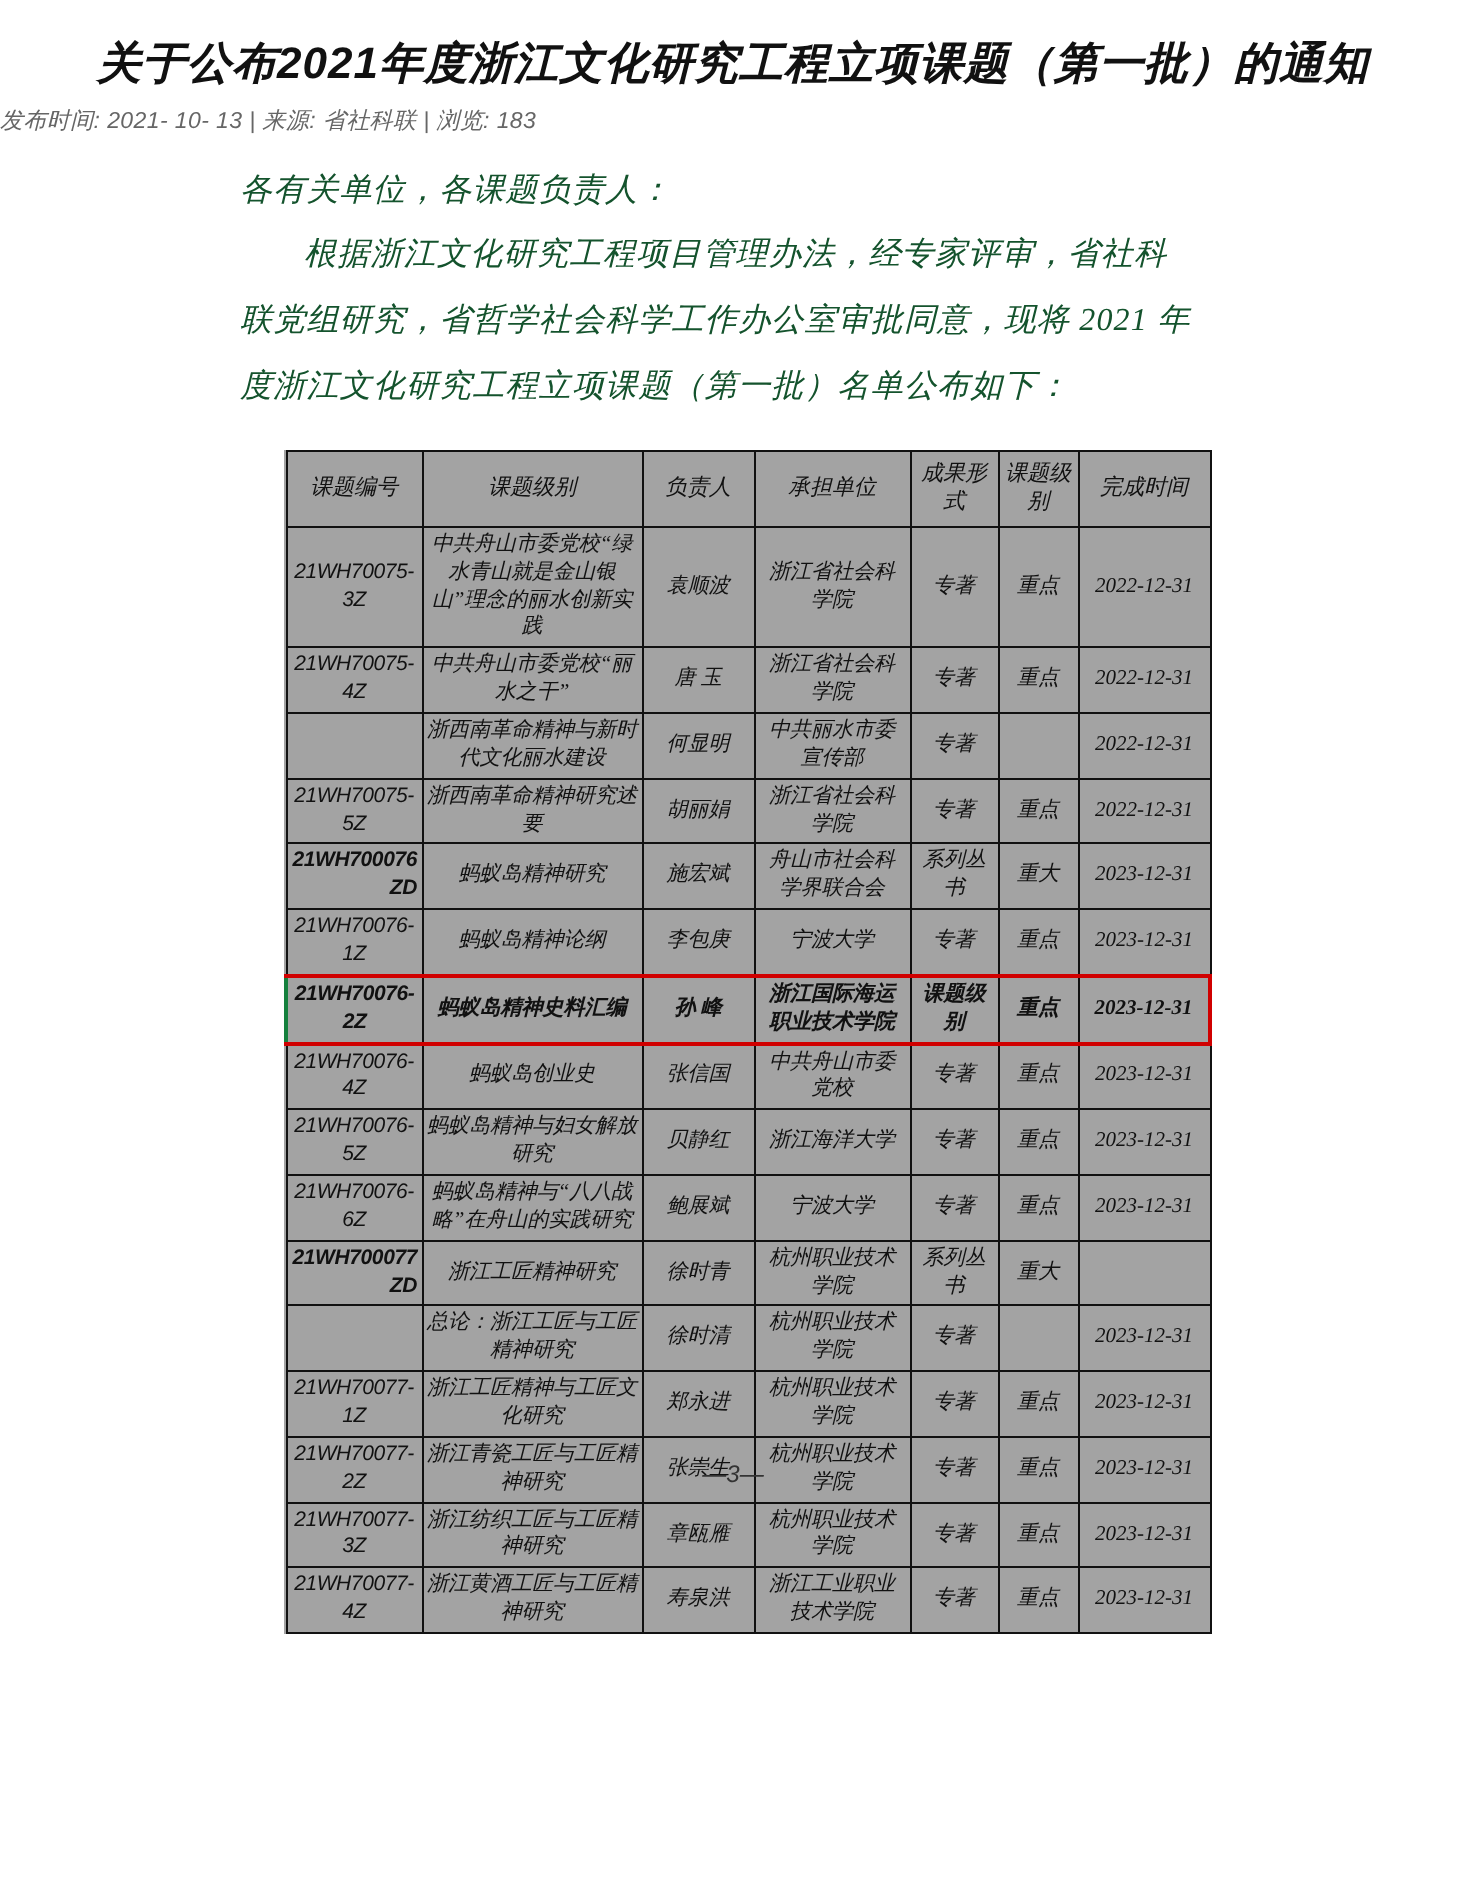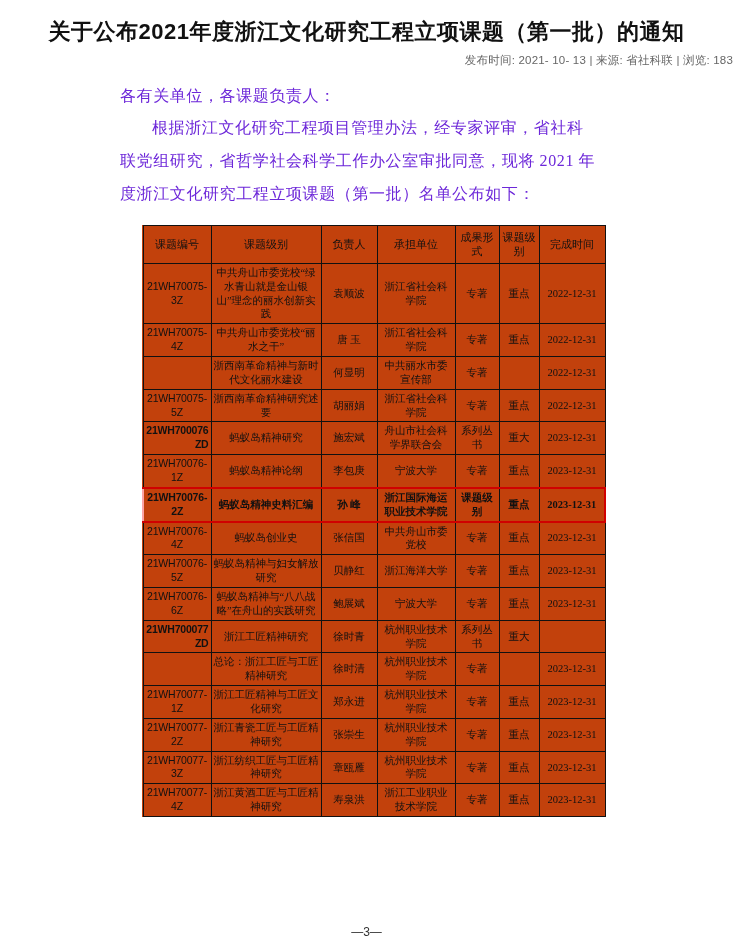--- a/index.html
+++ b/index.html
@@ -10,66 +10,66 @@
     width: 733px;
     height: 945px;
     background: #ffffff;
     font-family: "Liberation Serif", "DejaVu Serif", serif;
     color: #1a1a1a;
     overflow: hidden;
     position: relative;
   }
   .page {
     width: 733px;
-    height: 945px;
+    height: 750px;
     position: relative;
     box-sizing: border-box;
     padding: 0;
+    font-style: italic;
   }
   .doc-title {
     font-family: "Liberation Sans", "DejaVu Sans", sans-serif;
     font-weight: bold;
     font-size: 22px;
     color: #111111;
     text-align: center;
     letter-spacing: 0.5px;
     padding: 18px 20px 6px 20px;
     line-height: 1.3;
   }
   .meta {
-    text-align: right;
+    text-align: left;
     font-family: "Liberation Sans", "DejaVu Sans", sans-serif;
     font-size: 11.5px;
     color: #666666;
     padding-bottom: 12px;
     letter-spacing: 0.2px;
-    padding-left: 47px;
   }
   .body-wrap {
     padding: 0 60px 0 120px;
   }
   .para {
     font-size: 16px;
     line-height: 2.05;
-    color: #6d28d9;
+    color: #14532d;
     letter-spacing: 0.6px;
   }
   .para.indent {
     text-indent: 32px;
   }
   .table-wrap {
     margin: 14px 0 0 0;
     padding: 0 0 0 15px;
   }
   table.kt {
     border-collapse: collapse;
     width: 462px;
     margin: 0 auto;
     table-layout: fixed;
-    background: #c2410c;
+    background: #a3a3a3;
   }
   table.kt th, table.kt td {
     border: 1px solid #111111;
     font-size: 10.5px;
     line-height: 1.32;
     padding: 2px 2px;
     text-align: center;
     vertical-align: middle;
     color: #111;
     word-break: break-all;
@@ -100,21 +100,21 @@
   .col3 { width: 56px; }
   .col4 { width: 78px; }
   .col5 { width: 44px; }
   .col6 { width: 40px; }
   .col7 { width: 66px; }
   tr.highlight td {
     border-top: 2px solid #d00000;
     border-bottom: 2px solid #d00000;
   }
   tr.highlight td:first-child {
-    border-left: 2px solid #fca5a5;
+    border-left: 2px solid #15803d;
   }
   tr.highlight td:last-child {
     border-right: 2px solid #d00000;
   }
   tr.highlight td {
     font-weight: bold;
   }
   .page-num {
     position: absolute;
     bottom: 6px;

